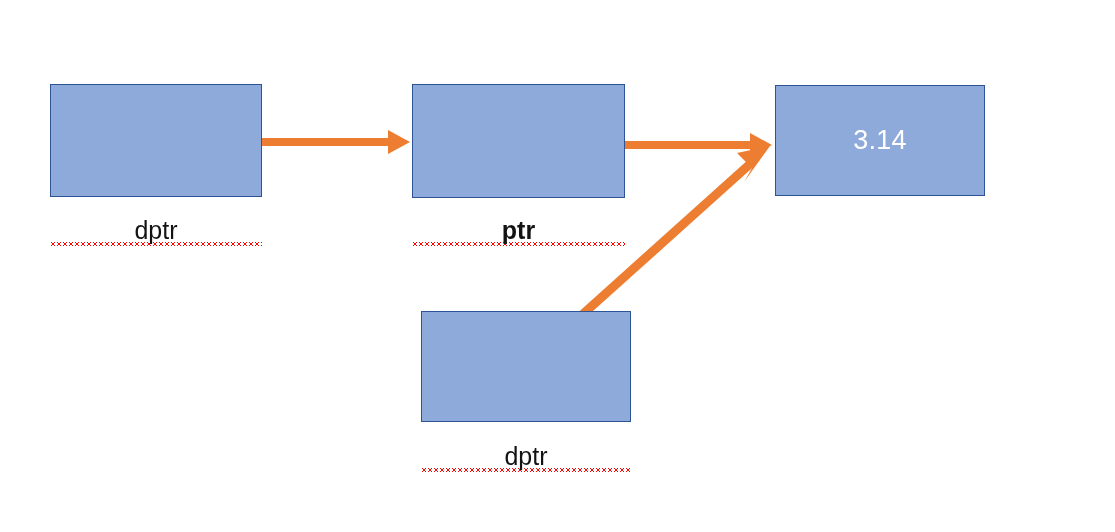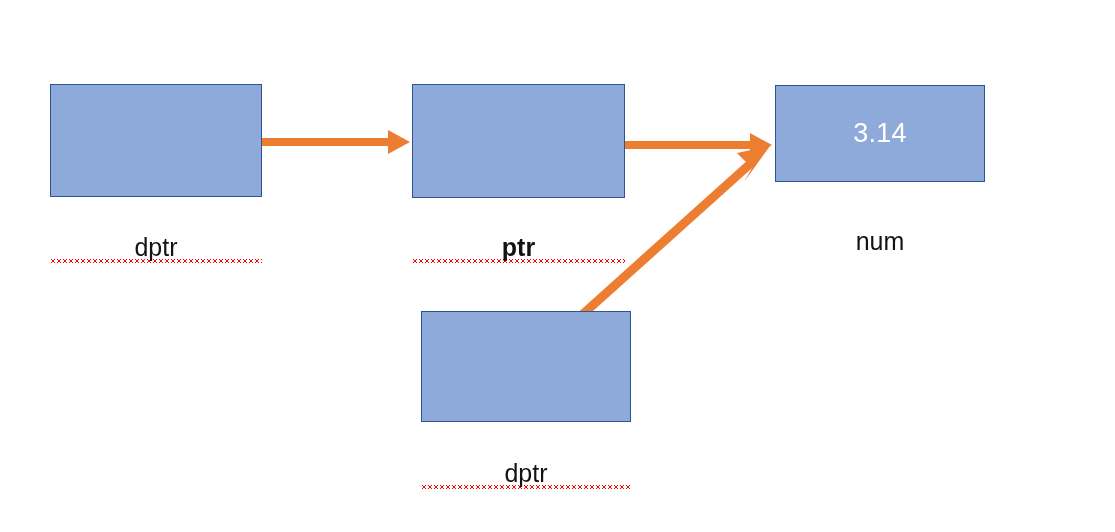--- a/index.html
+++ b/index.html
@@ -34,21 +34,20 @@
     font-family: "Liberation Sans", sans-serif;
   }
   .label {
     position: absolute;
     text-align: center;
     color: #131313;
     font-size: 25px;
     line-height: 1;
     font-family: "Liberation Sans", sans-serif;
     white-space: nowrap;
-    margin-top: 17px;
   }
   .label.misspelled {
     padding-bottom: 3px;
     background-repeat: repeat-x;
     background-position: left bottom;
     background-size: 6px 4px;
     background-image:
       linear-gradient(135deg, transparent 42%, #ff0000 42%, #ff0000 58%, transparent 58%),
       linear-gradient(45deg, transparent 42%, #ff0000 42%, #ff0000 58%, transparent 58%);
   }
@@ -87,23 +86,22 @@
   <div class="box" style="left:50px; top:84px; width:212px; height:113px;">
     <span class="box-value"></span>
   </div>
   <div class="label misspelled" style="left:50px; top:218px; width:212px;">dptr</div>
 
   <div class="box" style="left:412px; top:84px; width:213px; height:114px;">
     <span class="box-value"></span>
   </div>
   <div class="label misspelled" style="left:412px; top:218px; width:213px;font-weight:bold;">ptr</div>
 
-  <div class="box" style="left:775px; top:85px; width:210px; height:97px;">
+  <div class="box" style="left:775px; top:85px; width:210px; height:111px;">
     <span class="box-value">3.14</span>
   </div>
-  <div class="label" style="left:775px; top:212px; width:210px;">num</div>
 
   <div class="box" style="left:421px; top:311px; width:210px; height:111px;">
     <span class="box-value"></span>
   </div>
   <div class="label misspelled" style="left:421px; top:444px; width:210px;">dptr</div>
 
 </div>
 
 </body></html>

